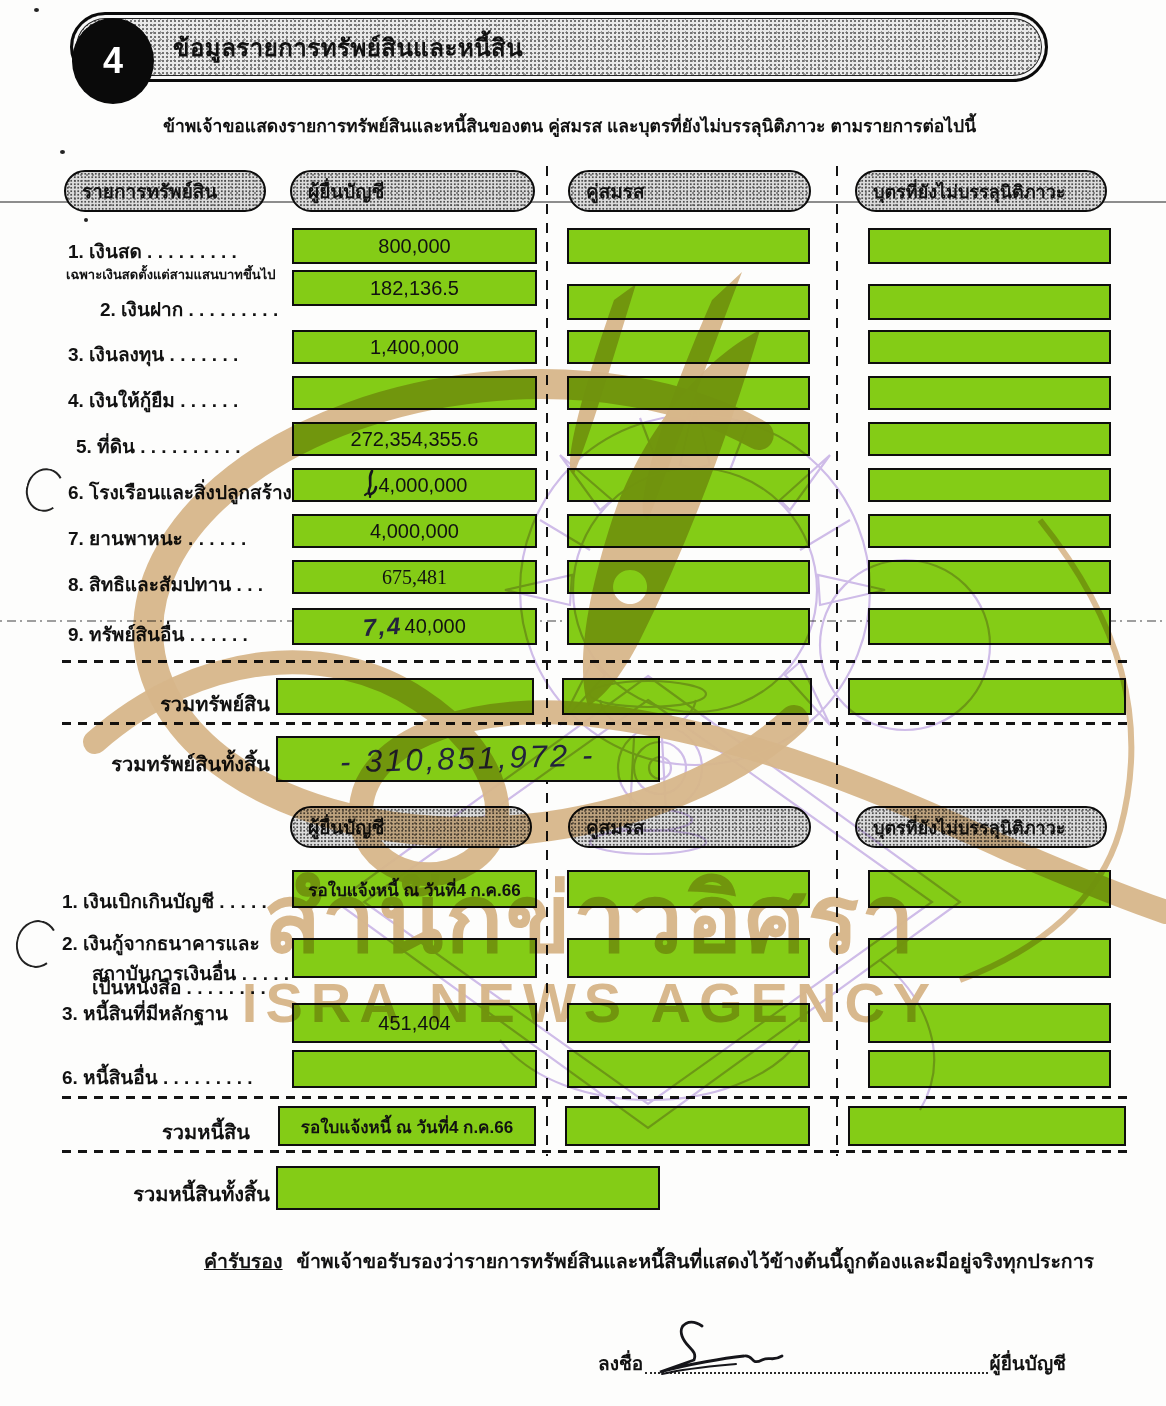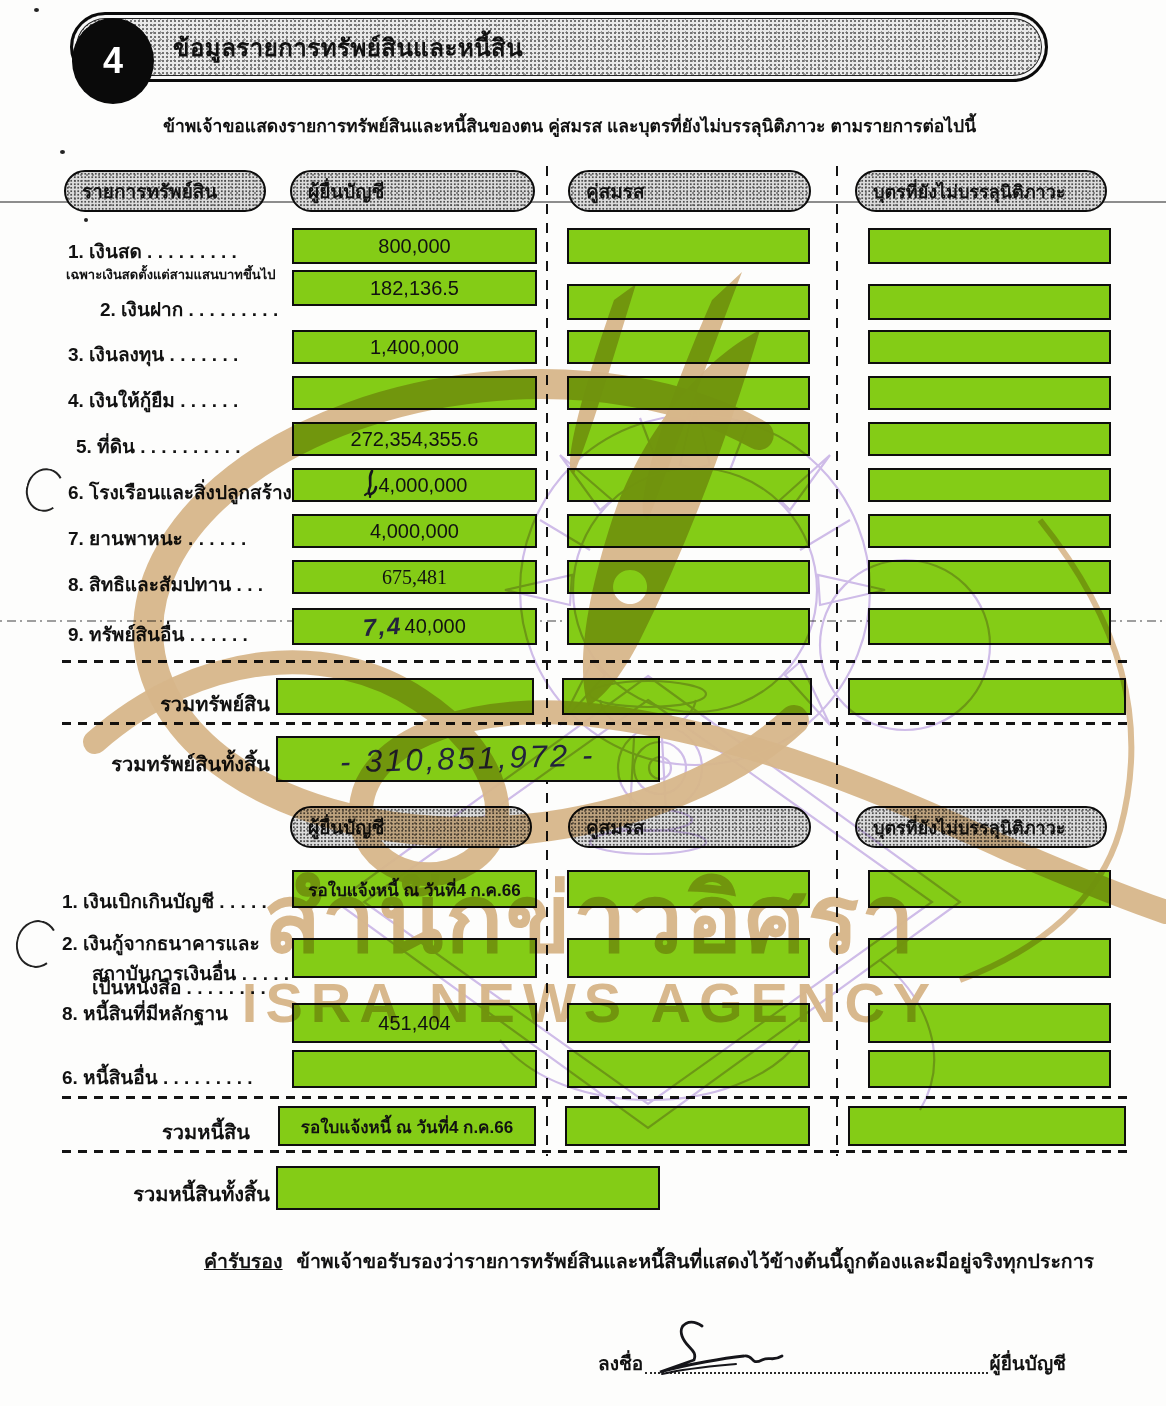--- a/index.html
+++ b/index.html
@@ -250,21 +250,21 @@
   <div class="vbox" style="left:292px;top:938px;width:245px;height:40px;">
       <span></span>
     </div>
   <div class="vbox" style="left:567px;top:938px;width:243px;height:40px;">
       <span></span>
     </div>
   <div class="vbox" style="left:868px;top:938px;width:243px;height:40px;">
       <span></span>
     </div>
 
-  <div class="rlabel" style="left:62px;top:998px;">8.  หนี้สินที่มีหลักฐาน</div>
+  <div class="rlabel" style="left:62px;top:998px;">3.  หนี้สินที่มีหลักฐาน</div>
   <div class="rlabel" style="left:92px;top:972px;">เป็นหนังสือ  . . . . . . . .</div>
   <div class="vbox" style="left:292px;top:1003px;width:245px;height:40px;">
       <span>451,404</span>
     </div>
   <div class="vbox" style="left:567px;top:1003px;width:243px;height:40px;">
       <span></span>
     </div>
   <div class="vbox" style="left:868px;top:1003px;width:243px;height:40px;">
       <span></span>
     </div>

